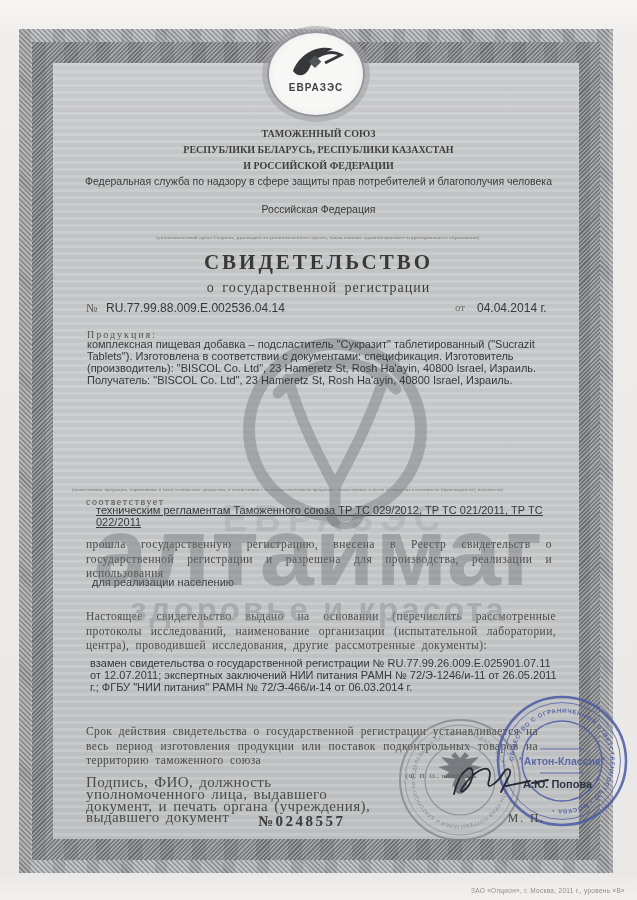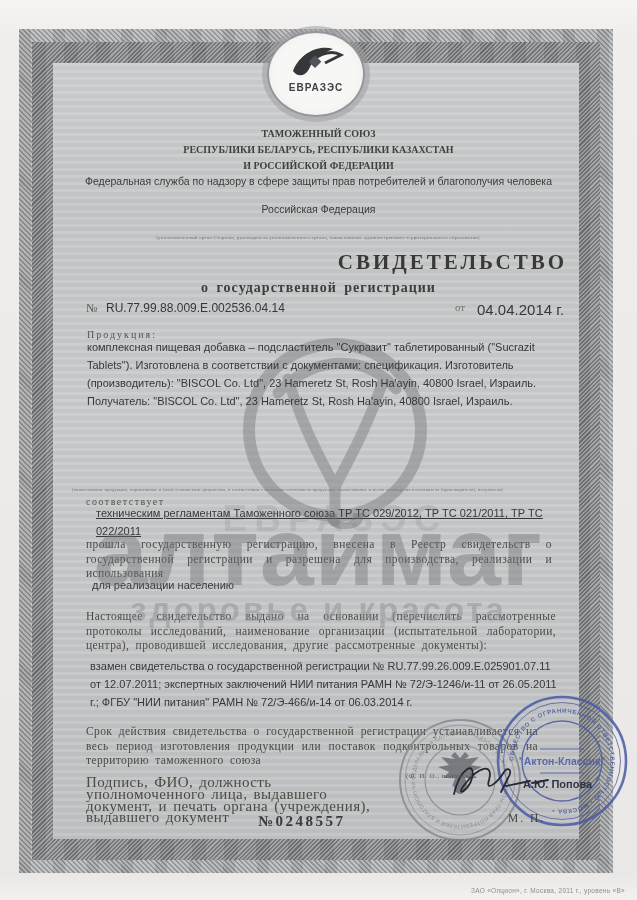--- a/index.html
+++ b/index.html
@@ -27,24 +27,24 @@
   .emblem-top .emblem-label{font-family:"Liberation Sans","DejaVu Sans",sans-serif;
     font-weight:bold;font-size:10px;letter-spacing:1px;color:#3f4145;margin-top:-3px;}
   
   .txt{position:absolute;z-index:2;color:#45463f;}
   .sans{font-family:"Liberation Sans","DejaVu Sans",sans-serif;color:#36383a;}
   .center{text-align:center;}
   .just{text-align:justify;}
   .hdr-bold{font-weight:bold;font-size:10px;line-height:15.5px;color:#3f4139;}
   .hdr-sans{font-size:10.5px;line-height:13.5px;color:#3a3b38;}
   .tiny-note{font-size:5px;color:#74756f;letter-spacing:.2px;white-space:nowrap;overflow:hidden;}
-  .title{font-weight:bold;font-size:21px;letter-spacing:3px;color:#393a36;text-align:right;}
-  .subtitle{font-weight:bold;font-size:14px;letter-spacing:1px;word-spacing:3px;color:#3d3e39;}
+  .title{font-weight:bold;font-size:21px;letter-spacing:3px;color:#393a36;}
+  .subtitle{font-weight:normal;font-size:14px;letter-spacing:1px;word-spacing:3px;color:#3d3e39;}
   .spaced-label{font-size:10px;letter-spacing:2px;color:#54554e;}
-  .fill-text{font-size:11px;line-height:18px;}
+  .fill-text{font-size:11px;line-height:12px;}
   .serif-par{font-size:11.5px;line-height:14.6px;letter-spacing:.4px;word-spacing:3px;color:#4a4b44;}
   
   .wm-emblem{position:absolute;left:216px;top:335px;z-index:1;opacity:.5;}
   .wm-store{position:absolute;left:-12px;top:496px;width:661px;z-index:4;text-align:center;
     font-family:"Liberation Sans","DejaVu Sans",sans-serif;font-weight:bold;font-size:97px;
     letter-spacing:1px;color:#6f7175;opacity:.42;pointer-events:none;}
   .wm-tagline{position:absolute;left:0;top:591px;width:637px;z-index:4;text-align:center;
     font-family:"Liberation Sans","DejaVu Sans",sans-serif;font-weight:bold;font-size:33px;
     letter-spacing:3px;color:#8f9195;opacity:.5;pointer-events:none;}
   
@@ -95,21 +95,21 @@
   <div class="txt center hdr-sans sans" style="left:62px;top:203px;width:513px;">Российская Федерация</div>
 
   <div class="txt center tiny-note" style="left:88px;top:235px;width:460px;">(уполномоченный орган Стороны, руководитель уполномоченного органа, наименование административно-территориального образования)</div>
 
   <div class="txt center title" style="left:70px;top:250px;width:497px;">СВИДЕТЕЛЬСТВО</div>
   <div class="txt center subtitle" style="left:70px;top:280px;width:497px;">о государственной регистрации</div>
 
   <div class="txt" style="left:86px;top:301px;font-size:12px;color:#55564f;">№</div>
   <div class="txt sans" style="left:106px;top:301px;font-size:12px;">RU.77.99.88.009.Е.002536.04.14</div>
   <div class="txt" style="left:455px;top:301px;font-size:11px;color:#6d6e68;">от</div>
-  <div class="txt sans" style="left:477px;top:301px;font-size:15px;">04.04.2014 г.</div>
+  <div class="txt sans" style="left:477px;top:301px;font-size:12px;">04.04.2014 г.</div>
 
   <div class="txt spaced-label" style="left:87px;top:329px;">Продукция:</div>
   <div class="txt sans fill-text" style="left:87px;top:338px;width:466px;">комплексная пищевая добавка – подсластитель "Сукразит" таблетированный ("Sucrazit Tablets"). Изготовлена в соответствии с документами: спецификация. Изготовитель (производитель): "BISCOL Co. Ltd", 23 Hameretz St, Rosh Ha'ayin, 40800 Israel, Израиль.  Получатель: "BISCOL Co. Ltd", 23 Hameretz St, Rosh Ha'ayin, 40800 Israel, Израиль.</div>
 
   <div class="txt tiny-note" style="left:72px;top:487px;width:494px;font-size:4.5px;">(наименование продукции, нормативные и (или) технические документы, в соответствии с которыми изготовлена продукция, наименование и место нахождения изготовителя (производителя), получателя)</div>
 
   <div class="txt spaced-label" style="left:86px;top:496px;letter-spacing:1.5px;">соответствует</div>
   <div class="txt sans fill-text" style="left:96px;top:504px;width:475px;text-decoration:underline;">техническим регламентам Таможенного союза ТР ТС 029/2012, ТР ТС 021/2011, ТР ТС 022/2011</div>
 
   <div class="txt just serif-par" style="left:86px;top:537px;width:466px;">прошла государственную регистрацию, внесена в Реестр свидетельств о государственной регистрации и разрешена для производства, реализации и использования</div>

